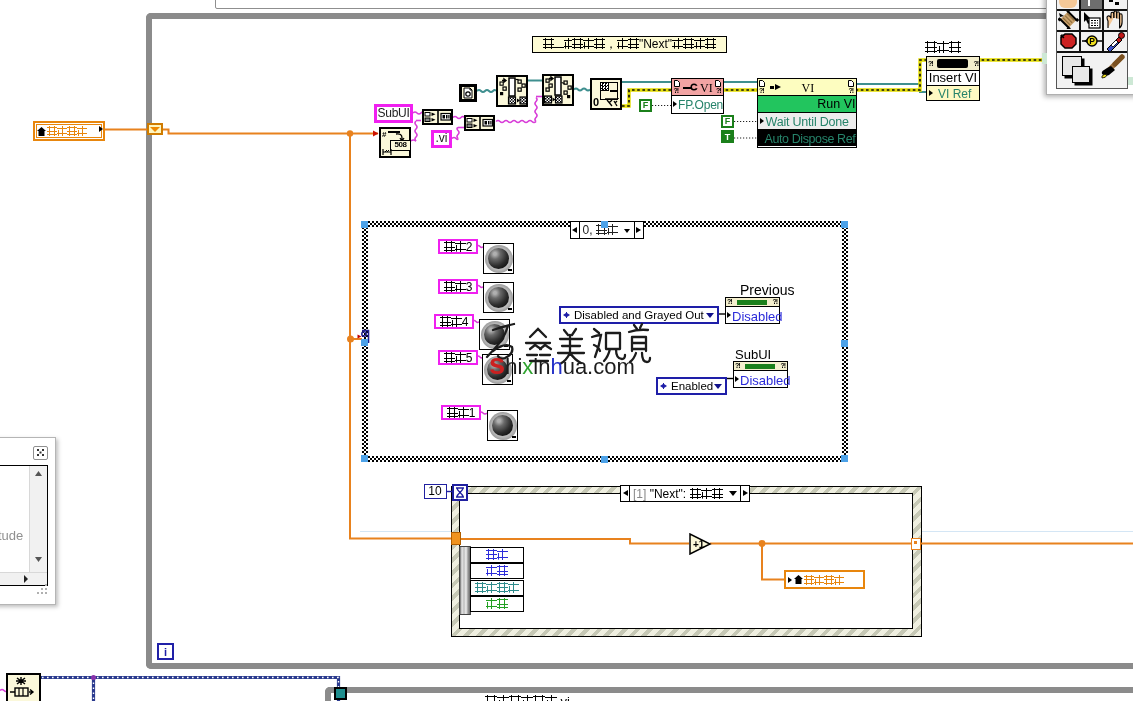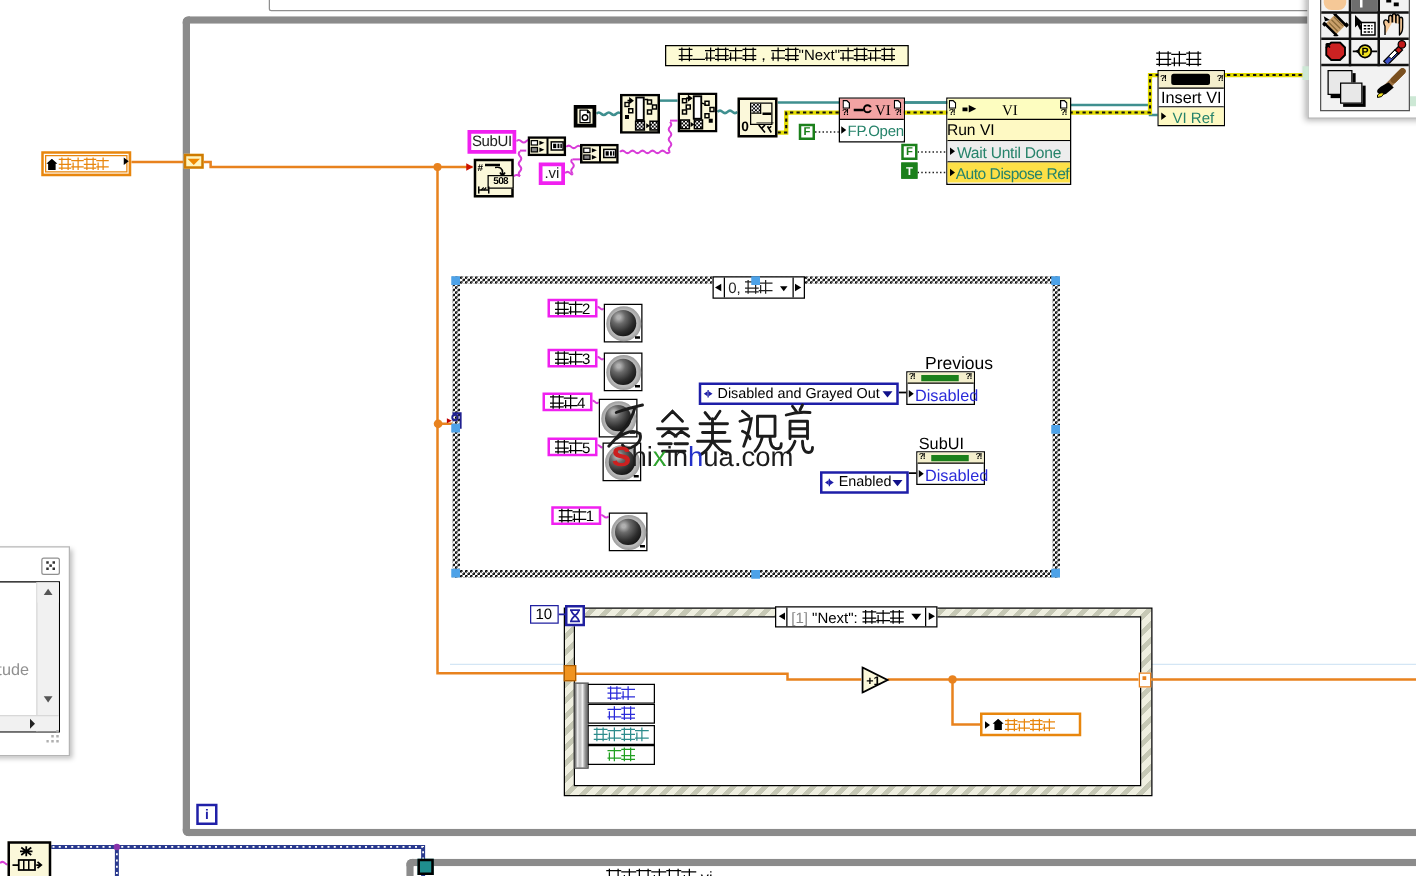--- a/index.html
+++ b/index.html
@@ -385,26 +385,26 @@
       </svg>
   <div style="position:absolute;left:1.5px;top:7.5px;font-size:7px;font-weight:bold;letter-spacing:-1px">?!</div>
   <svg style="position:absolute;right:2px;top:0.5px" width="6" height="7">
         <path d="M0.5,0.5 H3.5 L5.5,2.5 V6.5 H0.5 Z" fill="#fff" stroke="#000" stroke-width="1"></path>
       </svg>
   <div style="position:absolute;right:2.5px;top:7.5px;font-size:7px;font-weight:bold;letter-spacing:-1px">?!</div>
   <div style="position:absolute;left:12px;top:6.5px;width:4px;height:3px;background:#000"></div>
   <div style="position:absolute;left:17px;top:4.5px;width:0;height:0;border-left:6px solid #000;border-top:3.5px solid transparent;border-bottom:3.5px solid transparent"></div>
   <div style="position:absolute;left:44px;top:2px;font-size:12px;font-family:'Liberation Serif',serif">VI</div>
  </div>
- <div style="height:16px;background:#fef9c3;border-bottom:1px solid #000;text-align:left;font-size:12.5px;line-height:16px">Run VI</div>
+ <div style="height:16px;background:#22c55e;border-bottom:1px solid #000;text-align:right;font-size:12.5px;line-height:16px">Run VI</div>
  <div style="height:16px;background:#ededed;border-bottom:1px solid #000;position:relative">
   <span style="position:absolute;left:2px;top:5px;width:0;height:0;border-left:4px solid #000;border-top:3px solid transparent;border-bottom:3px solid transparent"></span>
   <span style="position:absolute;left:8px;top:1.5px;color:#26836a;font-size:12.5px;white-space:nowrap;letter-spacing:-0.2px">Wait Until Done</span>
  </div>
- <div style="height:16px;background:#fde047;position:relative">
+ <div style="height:16px;background:#000000;position:relative">
   <span style="position:absolute;left:2px;top:5px;width:0;height:0;border-left:4px solid #000;border-top:3px solid transparent;border-bottom:3px solid transparent"></span>
   <span style="position:absolute;left:7px;top:1.5px;color:#26836a;font-size:12.5px;white-space:nowrap;letter-spacing:-0.4px">Auto Dispose Ref</span>
  </div>
 </div>
 
 <div class="a" style="left:925px;top:40px;z-index:2;font-size:13px"><span class="cj" style="width:12px;height:12px"></span><span class="cj2" style="width:12px;height:12px"></span><span class="cj" style="width:12px;height:12px"></span></div>
 <div class="a" style="left:926px;top:55.5px;width:52px;height:43px;border:1px solid #000;z-index:2">
  <div style="height:13px;background:#f4efcd;border-bottom:1px solid #000;position:relative">
   <div style="position:absolute;left:1px;top:3px;font-size:7px;font-weight:bold;letter-spacing:-1px">?!</div>
   <div style="position:absolute;left:10px;top:2px;width:31px;height:9px;background:#000;border-radius:2px"></div>

